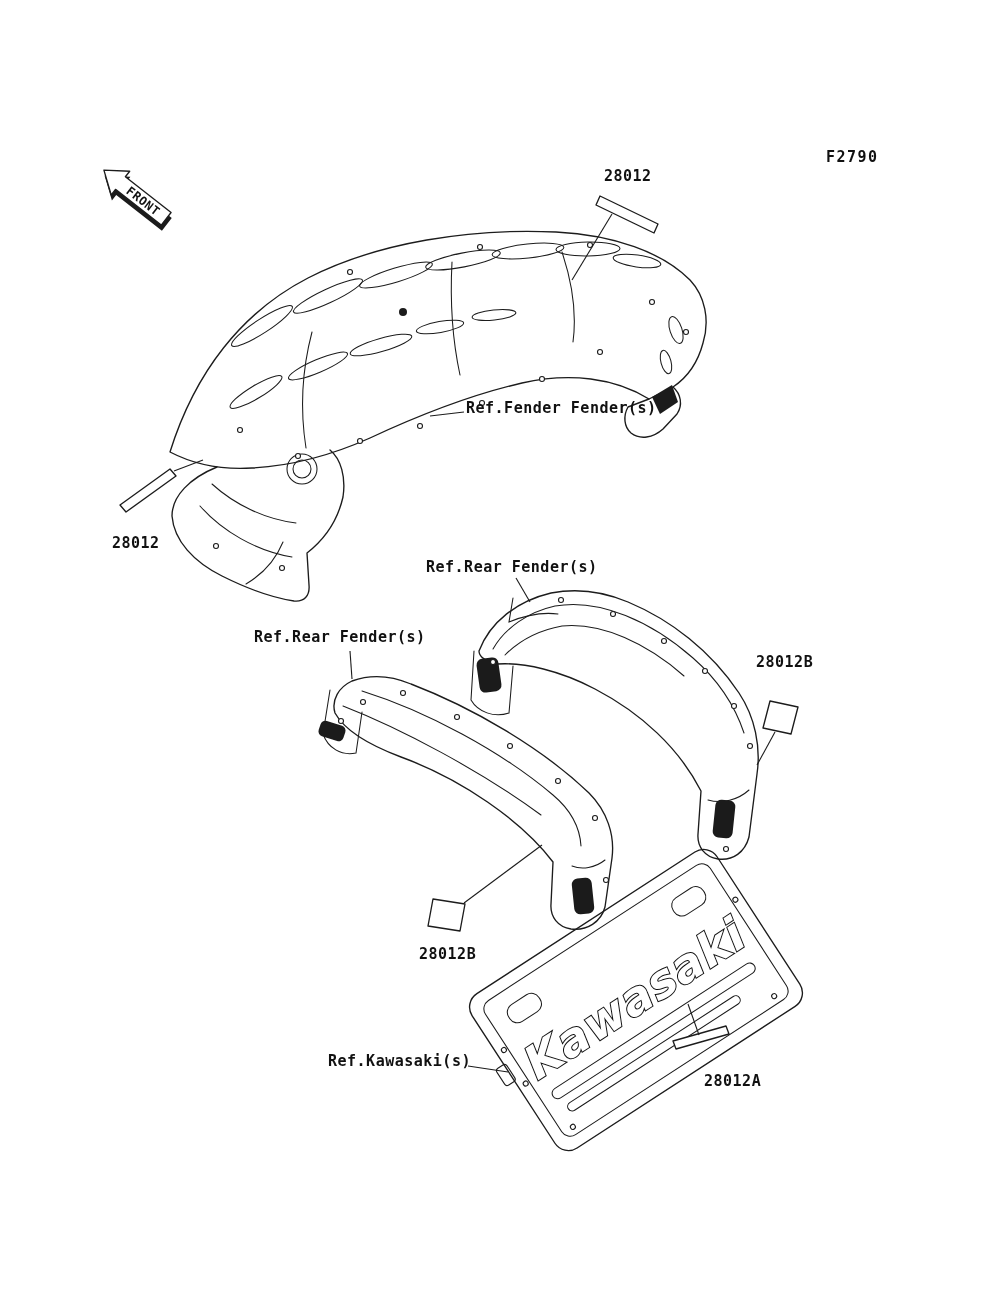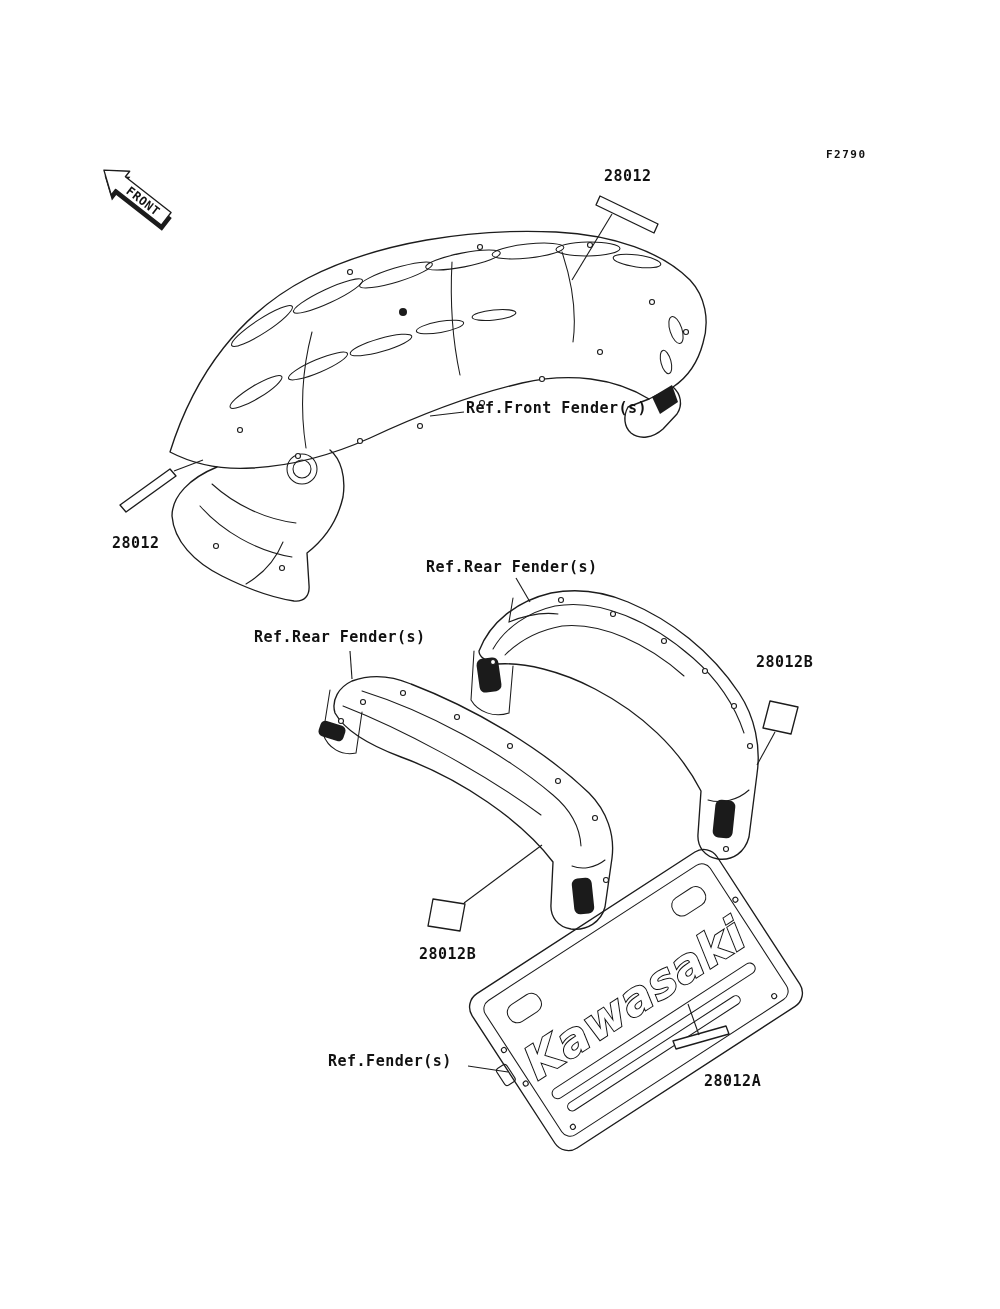--- a/index.html
+++ b/index.html
@@ -2,21 +2,21 @@
 <html><head>
 <meta charset="utf-8">
 <style>
   * { margin:0; padding:0; box-sizing:border-box; }
   html,body { background:#ffffff; }
   body { font-family:"DejaVu Sans Mono", monospace; }
   .page { position:relative; width:1000px; height:1309px; background:#ffffff; overflow:hidden; }
   .art { position:absolute; left:0; top:0; width:1000px; height:1309px; }
   .lbl { position:absolute; font:bold 15px "DejaVu Sans Mono", monospace; color:#111111;
          letter-spacing:0.5px; white-space:nowrap; }
-  .lbl.code { font-size:11px; letter-spacing:1.5px; }
+  .lbl.code { font-size:15px; letter-spacing:1.5px; }
   .ln    { stroke:#1c1c1c; stroke-width:1.35; fill:none; stroke-linecap:round; stroke-linejoin:round; }
   .thin  { stroke:#1c1c1c; stroke-width:1.05; fill:none; stroke-linecap:round; }
   .fillw { fill:#ffffff; stroke:#1c1c1c; stroke-width:1.35; stroke-linejoin:round; }
   .dark  { fill:#1b1b1b; stroke:none; }
   .leader{ stroke:#1c1c1c; stroke-width:1.1; fill:none; }
   .rivet { fill:#ffffff; stroke:#1c1c1c; stroke-width:1.1; }
   .front-txt { font:bold 12px "DejaVu Sans Mono", monospace; fill:#111111; letter-spacing:0.5px; }
   .brand-txt { font-family:"DejaVu Sans", sans-serif; font-weight:bold; font-style:italic;
                font-size:46px; fill:#ffffff; stroke:#111111; stroke-width:2px;
                paint-order:stroke; letter-spacing:1px; }
@@ -170,29 +170,29 @@
       <line class="leader" x1="464" y1="903" x2="542" y2="845"></line>
       <line class="leader" x1="468" y1="1066" x2="508" y2="1072"></line>
       <line class="leader" x1="699" y1="1035" x2="688" y2="1004"></line>
     </g>
   </svg>
 
   <div class="lbl code" style="left:826px; top:148px;">F2790</div>
 
   <div class="lbl" style="left:604px; top:167px;">28012</div>
 
-  <div class="lbl" style="left:466px; top:399px;">Ref.Front Fender(s)</div>
+  <div class="lbl" style="left:466px; top:399px;">Ref.Fender Fender(s)</div>
 
   <div class="lbl" style="left:112px; top:534px;">28012</div>
 
   <div class="lbl" style="left:426px; top:558px;">Ref.Rear Fender(s)</div>
 
   <div class="lbl" style="left:254px; top:628px;">Ref.Rear Fender(s)</div>
 
   <div class="lbl" style="left:756px; top:653px;">28012B</div>
 
   <div class="lbl" style="left:419px; top:945px;">28012B</div>
 
-  <div class="lbl" style="left:328px; top:1052px;">Ref.Fender(s)</div>
+  <div class="lbl" style="left:328px; top:1052px;">Ref.Kawasaki(s)</div>
 
   <div class="lbl" style="left:704px; top:1072px;">28012A</div>
 
 </div>
 
 </body></html>

